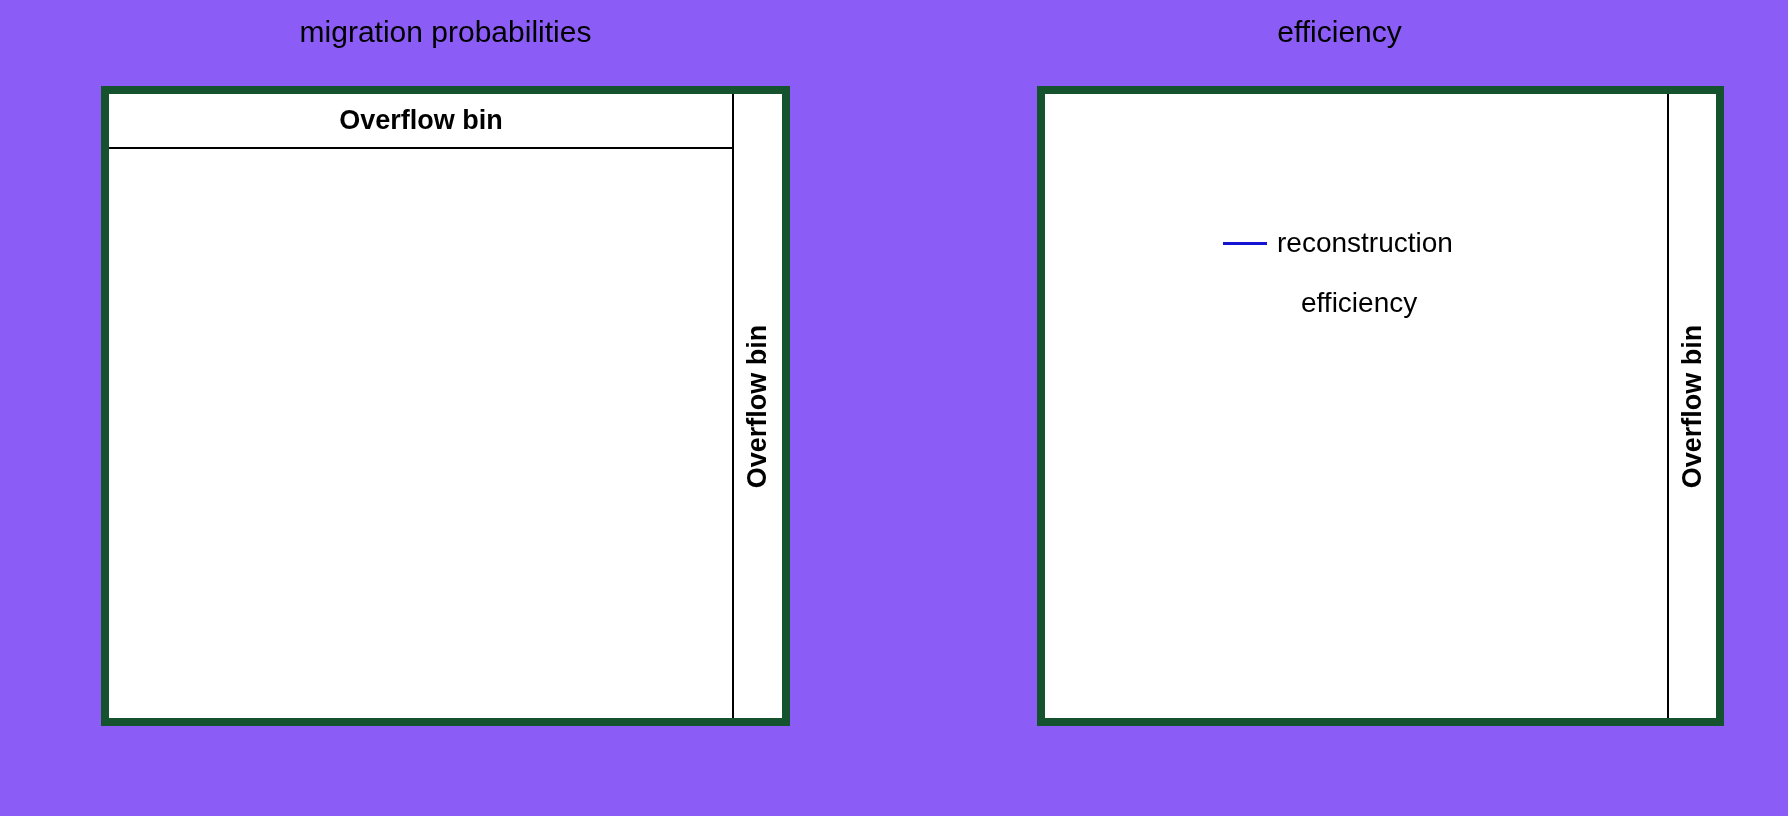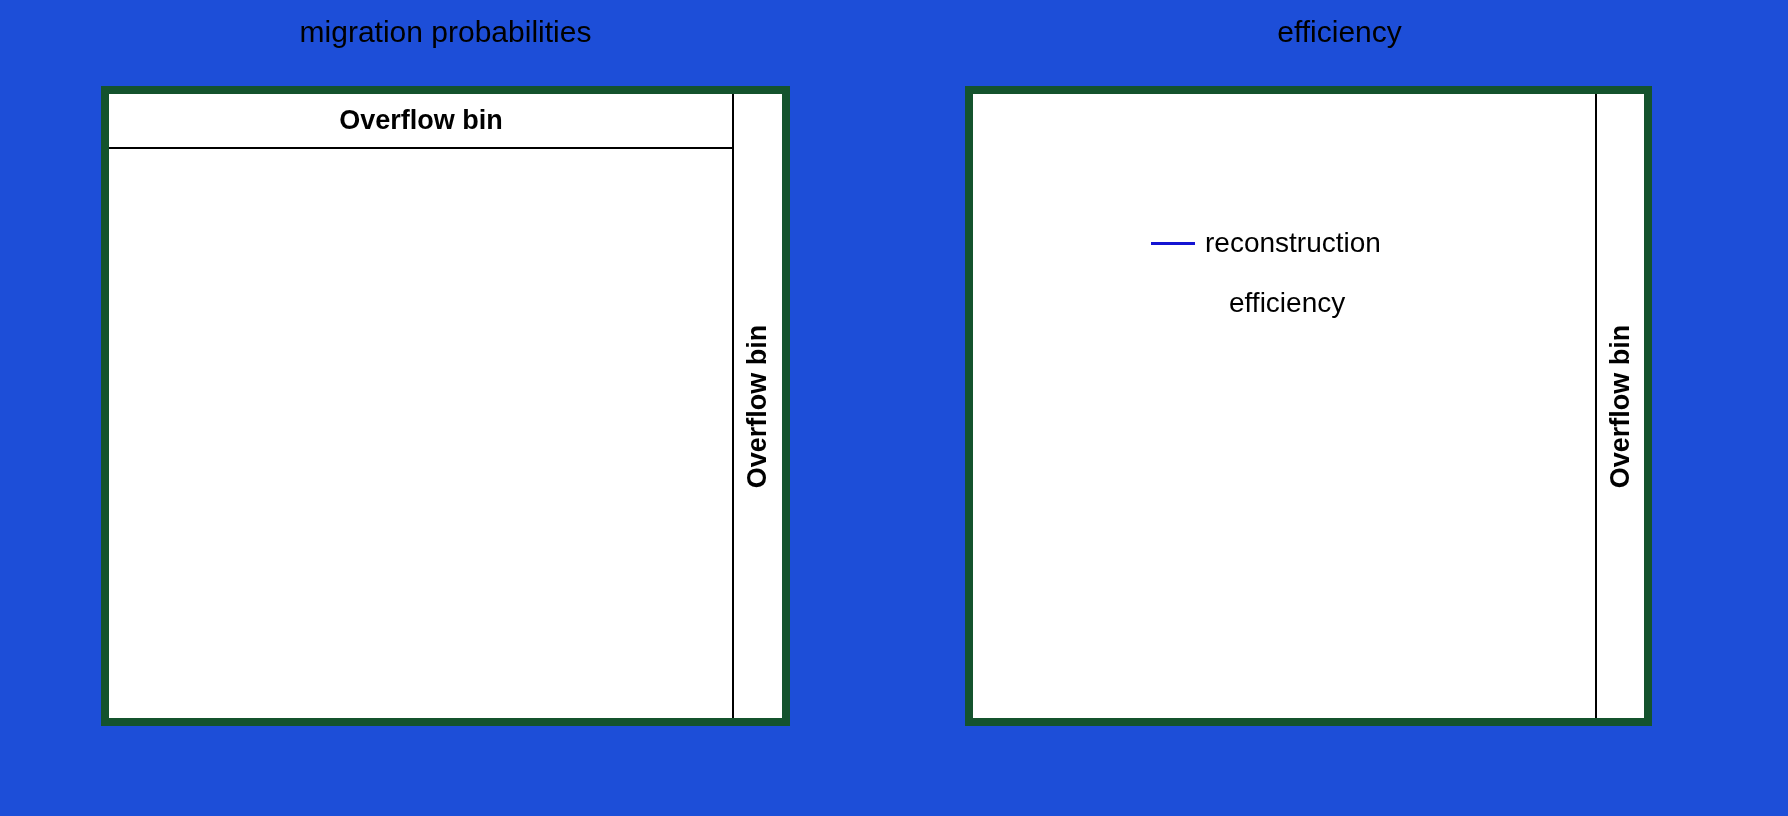--- a/index.html
+++ b/index.html
@@ -9,21 +9,21 @@
     background: #ffffff;
   }
   body {
     font-family: "Liberation Sans", sans-serif;
     color: #000000;
   }
   #root {
     position: relative;
     width: 1788px;
     height: 816px;
-    background: #1d4ed8;
+    background: #8b5cf6;
     overflow: hidden;
   }
 
   
   .panel-title {
     position: absolute;
     font-size: 30px;
     font-weight: normal;
     color: #000000;
     white-space: nowrap;
@@ -128,21 +128,21 @@
 
     <div class="pad-divider" style="left:623px;"></div>
 
     <div class="overflow-col" style="left:625px; right:0;">
       <span class="overflow-label">Overflow bin</span>
     </div>
   </div>
 
   <div class="panel-title" style="left:996px; top:17px; width:687px;">efficiency</div>
 
-  <div class="panel" style="left:965px; top:86px; width:687px; height:640px;">
+  <div class="panel" style="left:1037px; top:86px; width:687px; height:640px;">
 
     <div class="legend" style="left:178px; top:135px;">
 
       <div class="legend-row">
         <span class="legend-swatch" style="border-top-color:#1414d2;"></span>
         <span class="legend-text">reconstruction</span>
       </div>
 
       <div class="legend-row legend-row-2">
         <span class="legend-text">efficiency</span>

